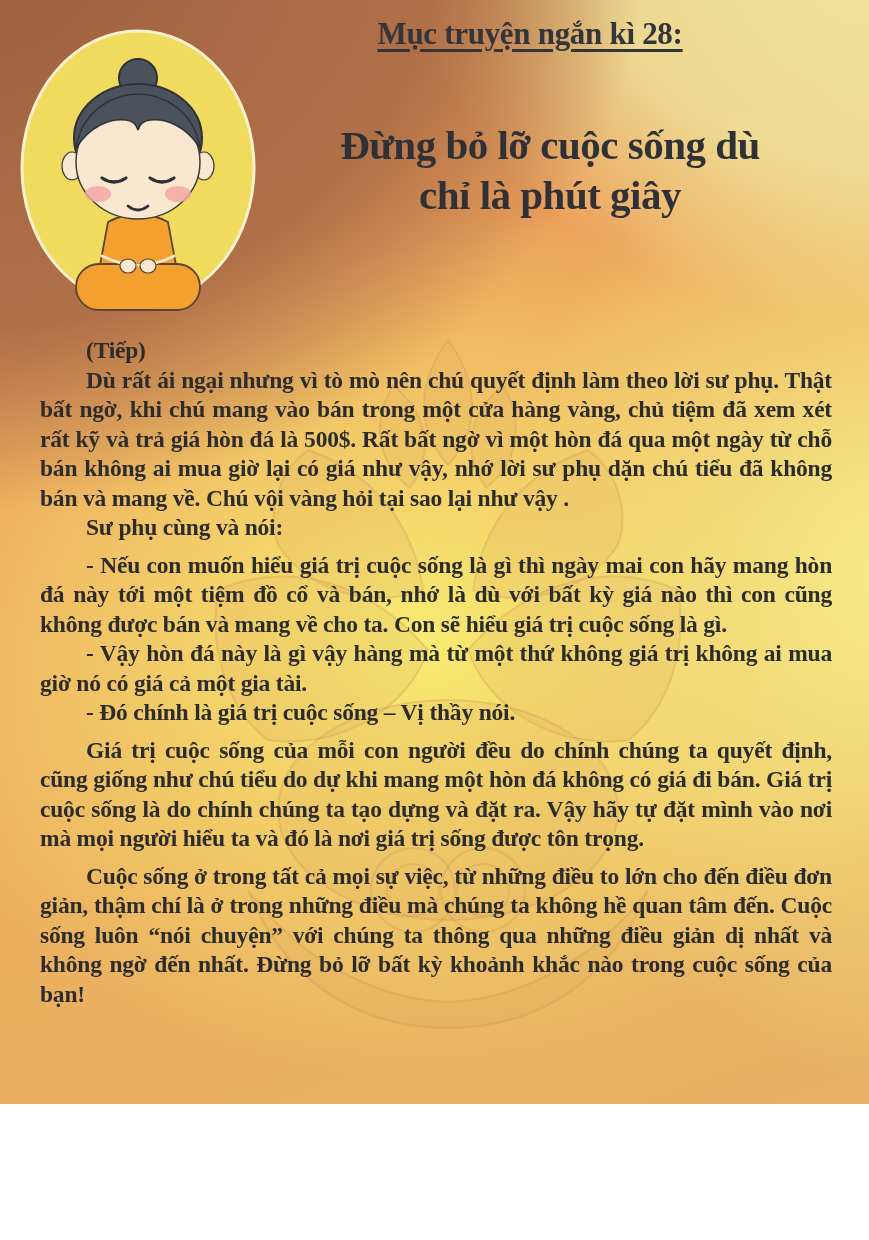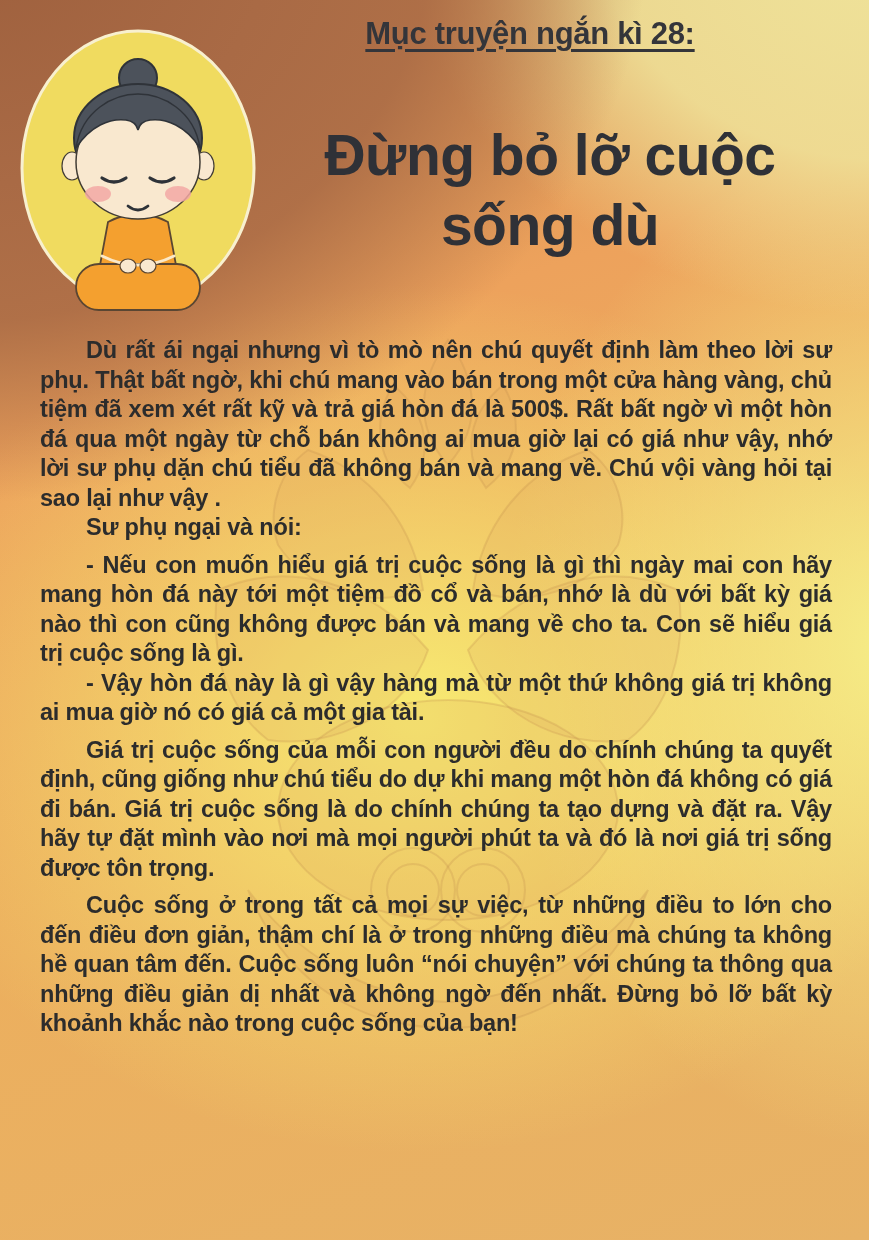--- a/index.html
+++ b/index.html
@@ -1,20 +1,20 @@
 <!DOCTYPE html>
 <html><head>
 <meta charset="utf-8">
 <style>
   html,body{margin:0;padding:0;}
   .page{
     position:relative;
-    width:869px;height:1240px;
+    width:869px;height:1104px;
     overflow:hidden;
-    font-family:Liberation Sans, sans-serif;
+    font-family:Liberation Serif, serif;
     background:
       radial-gradient(ellipse 900px 760px at -4% -6%, #9d5f3d 0%, #a96a45 34%, rgba(169,106,69,0.88) 52%, rgba(169,106,69,0) 76%),
       radial-gradient(ellipse 640px 520px at 102% -6%, #efe49b 0%, rgba(239,228,155,0.85) 45%, rgba(239,228,155,0) 75%),
       radial-gradient(ellipse 560px 720px at 103% 52%, rgba(246,240,137,0.95) 0%, rgba(246,240,137,0) 70%),
       radial-gradient(ellipse 800px 640px at 48% 58%, rgba(248,238,115,0.95) 0%, rgba(247,236,120,0) 68%),
       linear-gradient(160deg, #c98a52 0%, #eda25c 30%, #ecaf5e 62%, #e7b266 100%);
   }
   .watermark{
     position:absolute;left:188px;top:330px;width:520px;height:700px;
     pointer-events:none;
@@ -29,21 +29,21 @@
     letter-spacing:-0.3px;
   }
   .section-header span{
     text-decoration:underline;
     text-decoration-thickness:3px;
     text-underline-offset:5px;
   }
   .page-title{
     position:absolute;top:120px;left:255px;width:590px;
     text-align:center;
-    font-size:57px;font-weight:bold;color:#2f3137;
+    font-size:41px;font-weight:bold;color:#2f3137;
     line-height:1.23;letter-spacing:-0.5px;
     margin:0;
   }
   .story-body{
     position:absolute;top:336px;left:40px;width:792px;
     font-size:23.5px;font-weight:bold;color:#2c2c2c;
     line-height:29.5px;text-align:justify;
     letter-spacing:-0.2px;
   }
   .story-body p{margin:0;text-indent:46px;}
@@ -94,24 +94,27 @@
     <ellipse cx="162" cy="168" rx="13" ry="8" fill="#f3a8a4" opacity="0.85"></ellipse>
     <path d="M112 180 Q122 188 132 180" fill="none" stroke="#2e3238" stroke-width="2.8" stroke-linecap="round"></path>
   </svg>
 
   <div class="section-header">
     <span>Mục truyện ngắn kì 28:</span>
   </div>
 
   <h1 class="page-title">
     <div>Đừng bỏ lỡ cuộc sống dù</div>
+    <div>chỉ là phút giây</div>
   </h1>
 
   <div class="story-body">
+      <p>(Tiếp)</p>
       <p>Dù rất ái ngại nhưng vì tò mò nên chú quyết định làm theo lời sư phụ. Thật bất ngờ, khi chú mang vào bán trong một cửa hàng vàng, chủ tiệm đã xem xét rất kỹ và trả giá hòn đá là 500$. Rất bất ngờ vì một hòn đá qua một ngày từ chỗ bán không ai mua giờ lại có giá như vậy, nhớ lời sư phụ dặn chú tiểu đã không bán và mang về. Chú vội vàng hỏi tại sao lại như vậy .</p>
-      <p>Sư phụ ngại và nói:</p>
+      <p>Sư phụ cùng và nói:</p>
       <p class="spaced">- Nếu con muốn hiểu giá trị cuộc sống là gì thì ngày mai con hãy mang hòn đá này tới một tiệm đồ cổ và bán, nhớ là dù với bất kỳ giá nào thì con cũng không được bán và mang về cho ta. Con sẽ hiểu giá trị cuộc sống là gì.</p>
       <p>- Vậy hòn đá này là gì vậy hàng mà từ một thứ không giá trị không ai mua giờ nó có giá cả một gia tài.</p>
-      <p class="spaced">Giá trị cuộc sống của mỗi con người đều do chính chúng ta quyết định, cũng giống như chú tiểu do dự khi mang một hòn đá không có giá đi bán. Giá trị cuộc sống là do chính chúng ta tạo dựng và đặt ra. Vậy hãy tự đặt mình vào nơi mà mọi người phút ta và đó là nơi giá trị sống được tôn trọng.</p>
+      <p>- Đó chính là giá trị cuộc sống – Vị thầy nói.</p>
+      <p class="spaced">Giá trị cuộc sống của mỗi con người đều do chính chúng ta quyết định, cũng giống như chú tiểu do dự khi mang một hòn đá không có giá đi bán. Giá trị cuộc sống là do chính chúng ta tạo dựng và đặt ra. Vậy hãy tự đặt mình vào nơi mà mọi người hiểu ta và đó là nơi giá trị sống được tôn trọng.</p>
       <p class="spaced">Cuộc sống ở trong tất cả mọi sự việc, từ những điều to lớn cho đến điều đơn giản, thậm chí là ở trong những điều mà chúng ta không hề quan tâm đến. Cuộc sống luôn “nói chuyện” với chúng ta thông qua những điều giản dị nhất và không ngờ đến nhất. Đừng bỏ lỡ bất kỳ khoảnh khắc nào trong cuộc sống của bạn!</p>
     </div>
 
 </div>
 
 </body></html>

